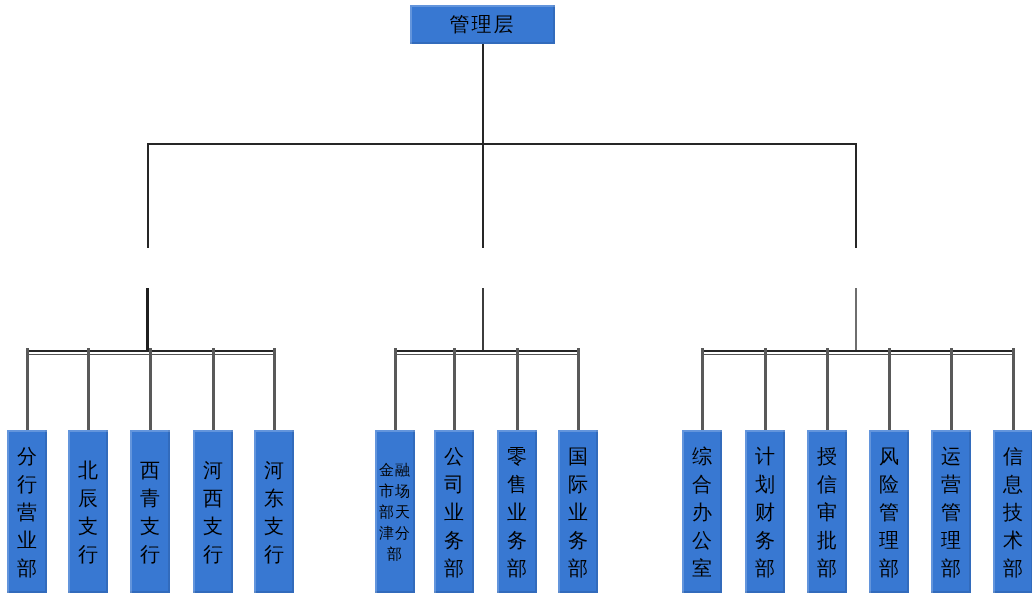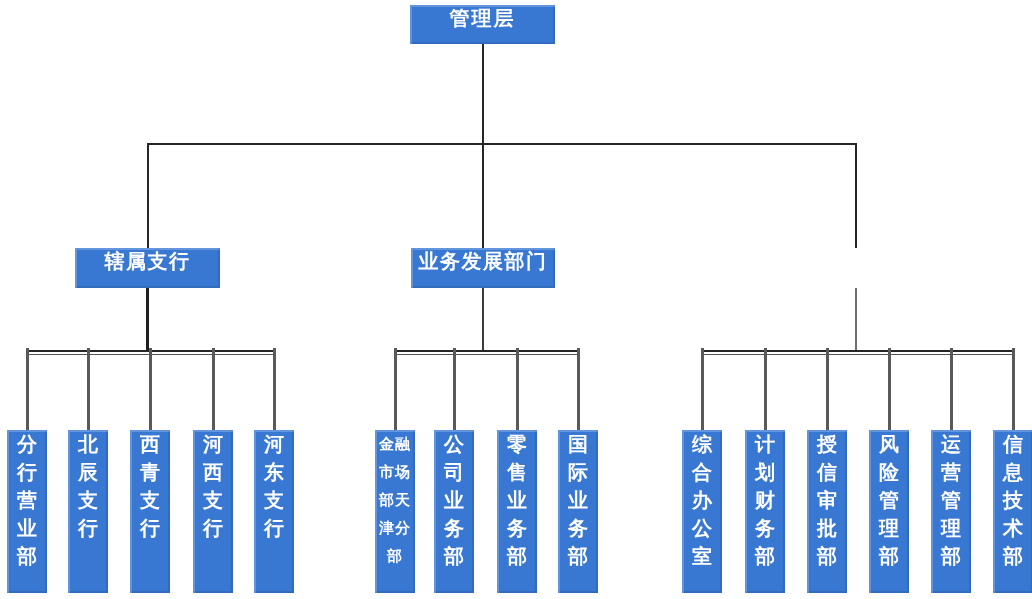--- a/index.html
+++ b/index.html
@@ -9,37 +9,37 @@
   }
   html,body{margin:0;padding:0;background:#ffffff;}
   #canvas{
     position:relative;width:1032px;height:599px;overflow:hidden;
     background:#ffffff;
     font-family:"Liberation Sans", sans-serif;
   }
   .node{
     position:absolute;
     background:var(--node-blue);
-    color:#ffffff;
-    display:flex;justify-content:center;
-    font-weight:700;
+    color:#000000;
+    display:flex;align-items:center;justify-content:center;
+    font-weight:400;
     box-shadow:inset 2px 2px 0 rgba(255,255,255,0.22), inset -2px -2px 0 rgba(0,0,0,0.10);
   }
   .h-node{height:40px;font-size:20px;letter-spacing:1.5px;}
   .root-node{left:410px;top:5px;width:145px;height:39px;letter-spacing:2px;}
   .v-node{
     width:40px;height:163px;top:430px;
     text-align:center;
   }
   .v-node .vtxt{
     white-space:pre-line;
     font-size:20px;line-height:28px;
     width:100%;
   }
-  .v-node .vtxt.small{font-size:15px;line-height:28px;letter-spacing:1px;}
+  .v-node .vtxt.small{font-size:15px;line-height:21px;letter-spacing:1px;}
   .vline{position:absolute;background:var(--line-dark);width:2px;}
   .hline{position:absolute;background:var(--line-dark);height:2px;}
   .rake{
     position:absolute;height:5px;box-sizing:border-box;background:transparent;
     border-top:2px solid var(--line-dark);
     border-bottom:1px solid #555555;
   }
   .tick{position:absolute;width:3px;top:348px;height:82px;background:var(--line-gray);}
 </style>
 </head>
@@ -52,26 +52,20 @@
   </div>
 
   <div class="vline" style="left:482px;top:44px;height:99px;"></div>
 
   <div class="hline" style="left:147px;top:143px;width:710px;"></div>
 
   <div class="vline" style="left:147px;top:143px;height:105px;"></div>
   <div class="vline" style="left:482px;top:143px;height:105px;"></div>
   <div class="vline" style="left:855px;top:143px;height:105px;"></div>
 
-  <div class="node h-node" style="left:75px;top:248px;width:145px;">
-    <span>辖属支行</span>
-  </div>
-  <div class="node h-node" style="left:411px;top:248px;width:144px;">
-    <span>业务发展部门</span>
-  </div>
 
   <div class="vline" style="left:146px;top:288px;height:63px;width:3px;background:#1f1f1f;"></div>
   <div class="vline" style="left:482px;top:288px;height:63px;background:#3c3c3c;"></div>
   <div class="vline" style="left:855px;top:288px;height:63px;background:#6e6e6e;"></div>
 
   <div class="rake" style="left:26px;top:350px;width:250px;"></div>
   <div class="rake" style="left:394px;top:350px;width:185px;"></div>
   <div class="rake" style="left:701px;top:350px;width:314px;"></div>
 
   <div class="tick" style="left:26px;"></div>

